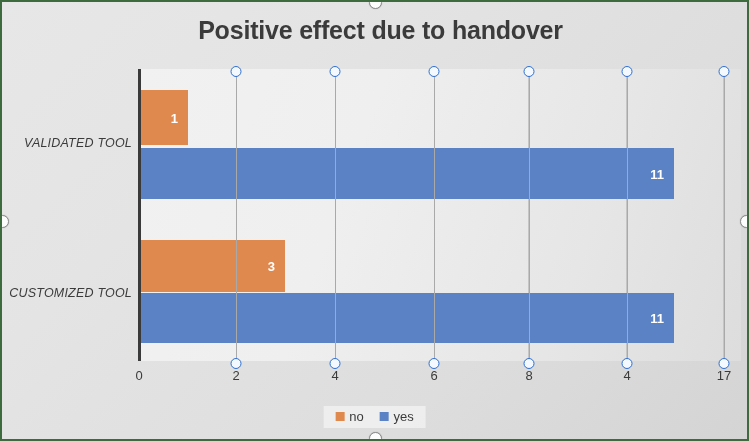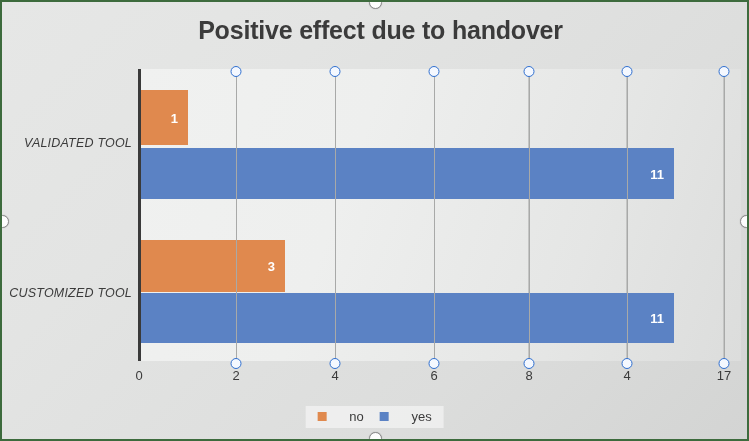--- a/index.html
+++ b/index.html
@@ -165,21 +165,21 @@
     background: rgba(244,244,244,.72);
     padding: 3px 12px 4px 12px;
     display: flex;
     align-items: center;
     gap: 16px;
     z-index: 30;
   }
   .legend-item {
     display: flex;
     align-items: center;
-    gap: 23px;
+    gap: 5px;
     font-size: 13px;
     color: #3b3b3b;
   }
   .legend-swatch {
     width: 9px;
     height: 9px;
     display: inline-block;
   }
   .sw-no  { background: #e0894e; }
   .sw-yes { background: #5b82c4; }

